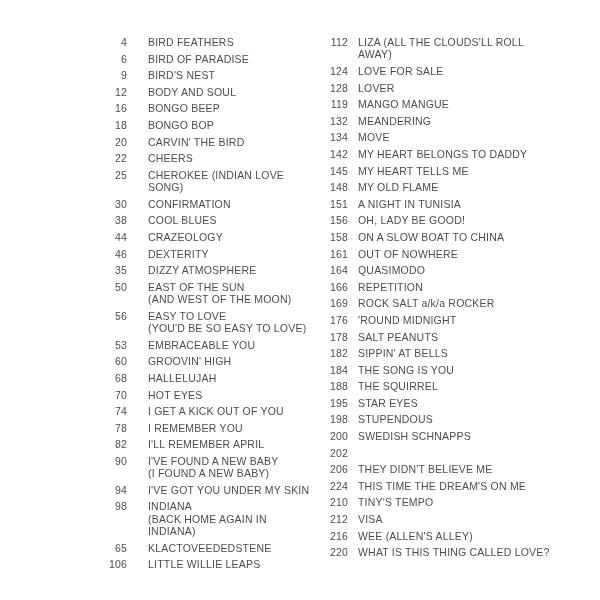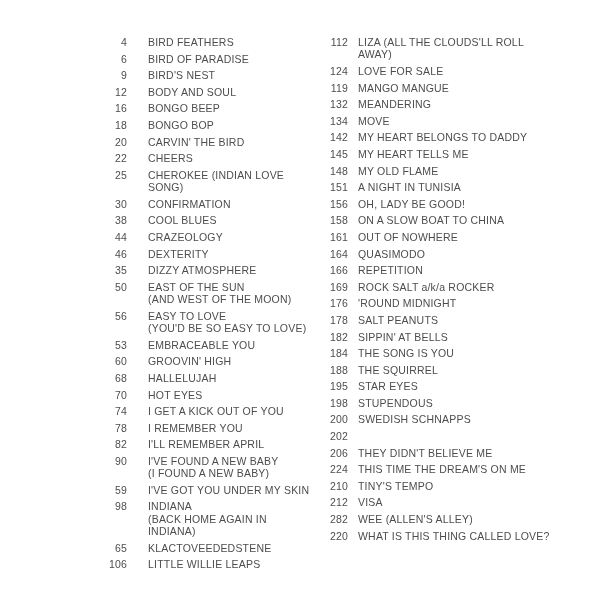--- a/index.html
+++ b/index.html
@@ -164,21 +164,21 @@
     <span class="title">I'LL REMEMBER APRIL</span>
   </div>
 
   <div class="entry">
     <span class="num">90</span>
     <span class="title">I'VE FOUND A NEW BABY
 (I FOUND A NEW BABY)</span>
   </div>
 
   <div class="entry">
-    <span class="num">59</span>
+    <span class="num">94</span>
     <span class="title">I'VE GOT YOU UNDER MY SKIN</span>
   </div>
 
   <div class="entry">
     <span class="num">98</span>
     <span class="title">INDIANA
 (BACK HOME AGAIN IN INDIANA)</span>
   </div>
 
   <div class="entry">
@@ -195,20 +195,24 @@
   <div class="entry">
     <span class="num">112</span>
     <span class="title">LIZA (ALL THE CLOUDS'LL ROLL AWAY)</span>
   </div>
 
   <div class="entry">
     <span class="num">124</span>
     <span class="title">LOVE FOR SALE</span>
   </div>
 
+  <div class="entry">
+    <span class="num">128</span>
+    <span class="title">LOVER</span>
+  </div>
 
   <div class="entry">
     <span class="num">119</span>
     <span class="title">MANGO MANGUE</span>
   </div>
 
   <div class="entry">
     <span class="num">132</span>
     <span class="title">MEANDERING</span>
   </div>
@@ -326,21 +330,21 @@
     <span class="num">210</span>
     <span class="title">TINY'S TEMPO</span>
   </div>
 
   <div class="entry">
     <span class="num">212</span>
     <span class="title">VISA</span>
   </div>
 
   <div class="entry">
-    <span class="num">282</span>
+    <span class="num">216</span>
     <span class="title">WEE (ALLEN'S ALLEY)</span>
   </div>
 
   <div class="entry">
     <span class="num">220</span>
     <span class="title">WHAT IS THIS THING CALLED LOVE?</span>
   </div>
 </div>
 </div>
 

